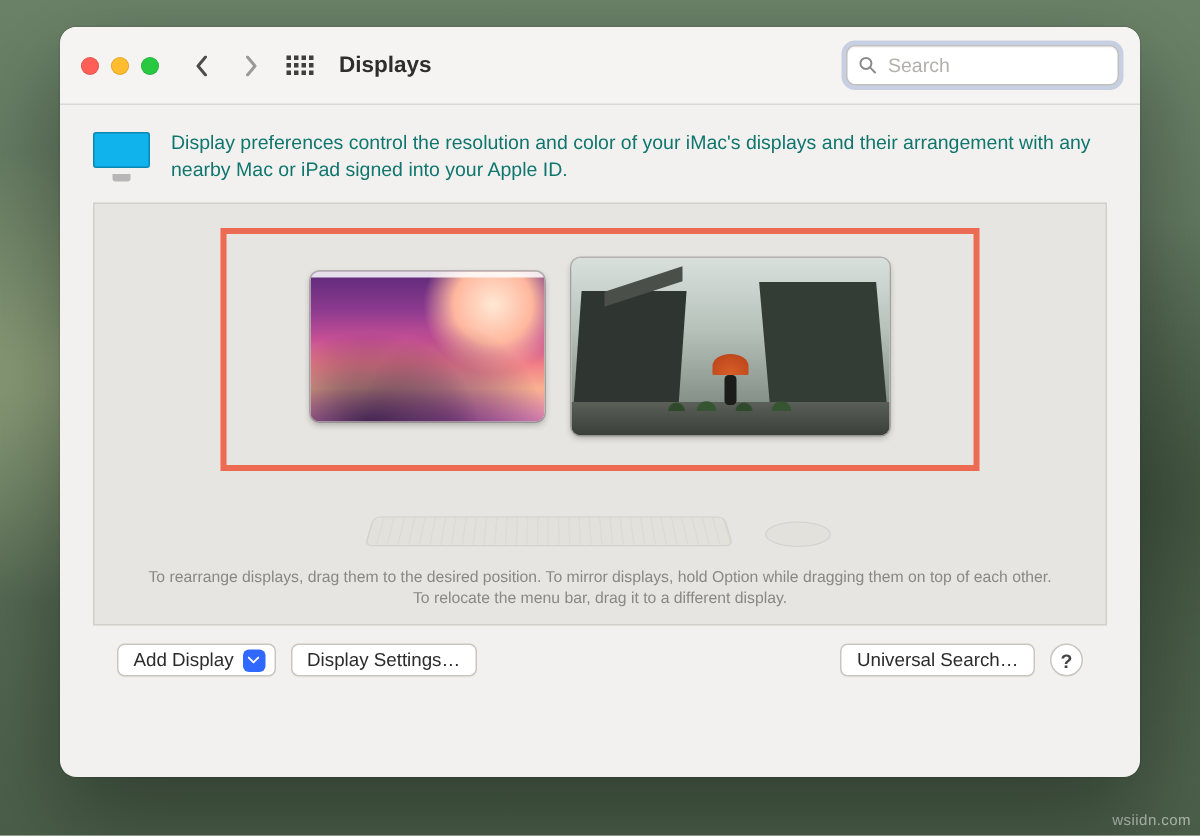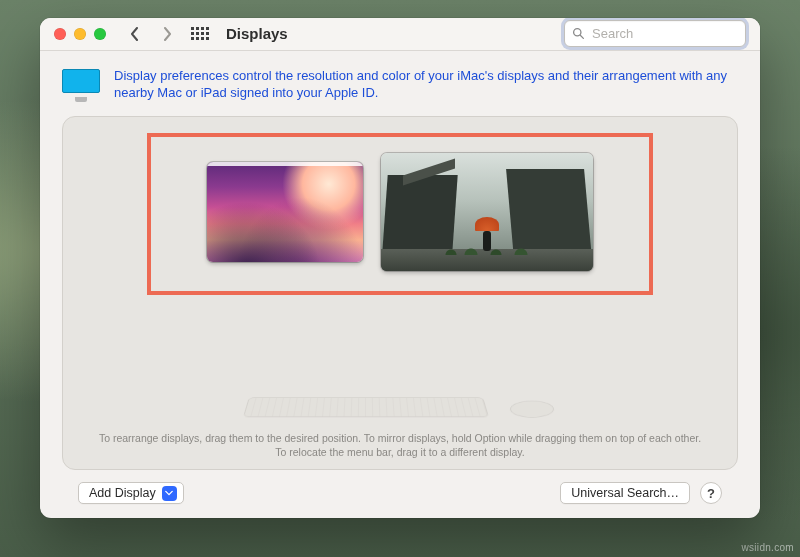--- a/index.html
+++ b/index.html
@@ -100,27 +100,27 @@
     width: 38px; height: 30px; flex: none; position: relative; margin-top: 2px;
   }
   .monitor-icon .screen {
     width: 38px; height: 24px; background: #11b3ec;
     border: 1px solid #0a88b4; border-radius: 2px;
   }
   .monitor-icon .stand {
     position: absolute; bottom: -3px; left: 13px; width: 12px; height: 5px;
     background: #b7b7b7; border-radius: 0 0 2px 2px;
   }
-  .intro p { margin: 0; font-size: 13px; color: #1d4ed8; line-height: 1.35; }
+  .intro p { margin: 0; font-size: 13px; color: #0f766e; line-height: 1.35; }
 
   .arrangement {
     background: #e7e5e1;
     border: 1px solid #d3d0cb;
-    border-radius: 13px;
-    height: 354px;
+    border-radius: 0;
+    height: 282px;
     position: relative;
     overflow: hidden;
   }
 
   .highlight {
     position: absolute;
     left: 84px; top: 16px;
     width: 506px; height: 162px;
     border: 4px solid #ed6a53;
     pointer-events: none;
@@ -333,20 +333,23 @@
 
     <div class="footer">
       <div class="btn">
         <span>Add Display</span>
         <span class="chev">
           <svg viewBox="0 0 10 10">
               <path d="M1 3 L5 7 L9 3" fill="none" stroke="currentColor" stroke-width="1.6" stroke-linecap="round" stroke-linejoin="round"></path>
             </svg>
         </span>
       </div>
+      <div class="btn">
+        <span>Display Settings…</span>
+      </div>
 
       <div class="spacer"></div>
 
       <div class="btn">
         <span>Universal Search…</span>
       </div>
       <div class="helpbtn">
         <span>?</span>
       </div>
     </div>

